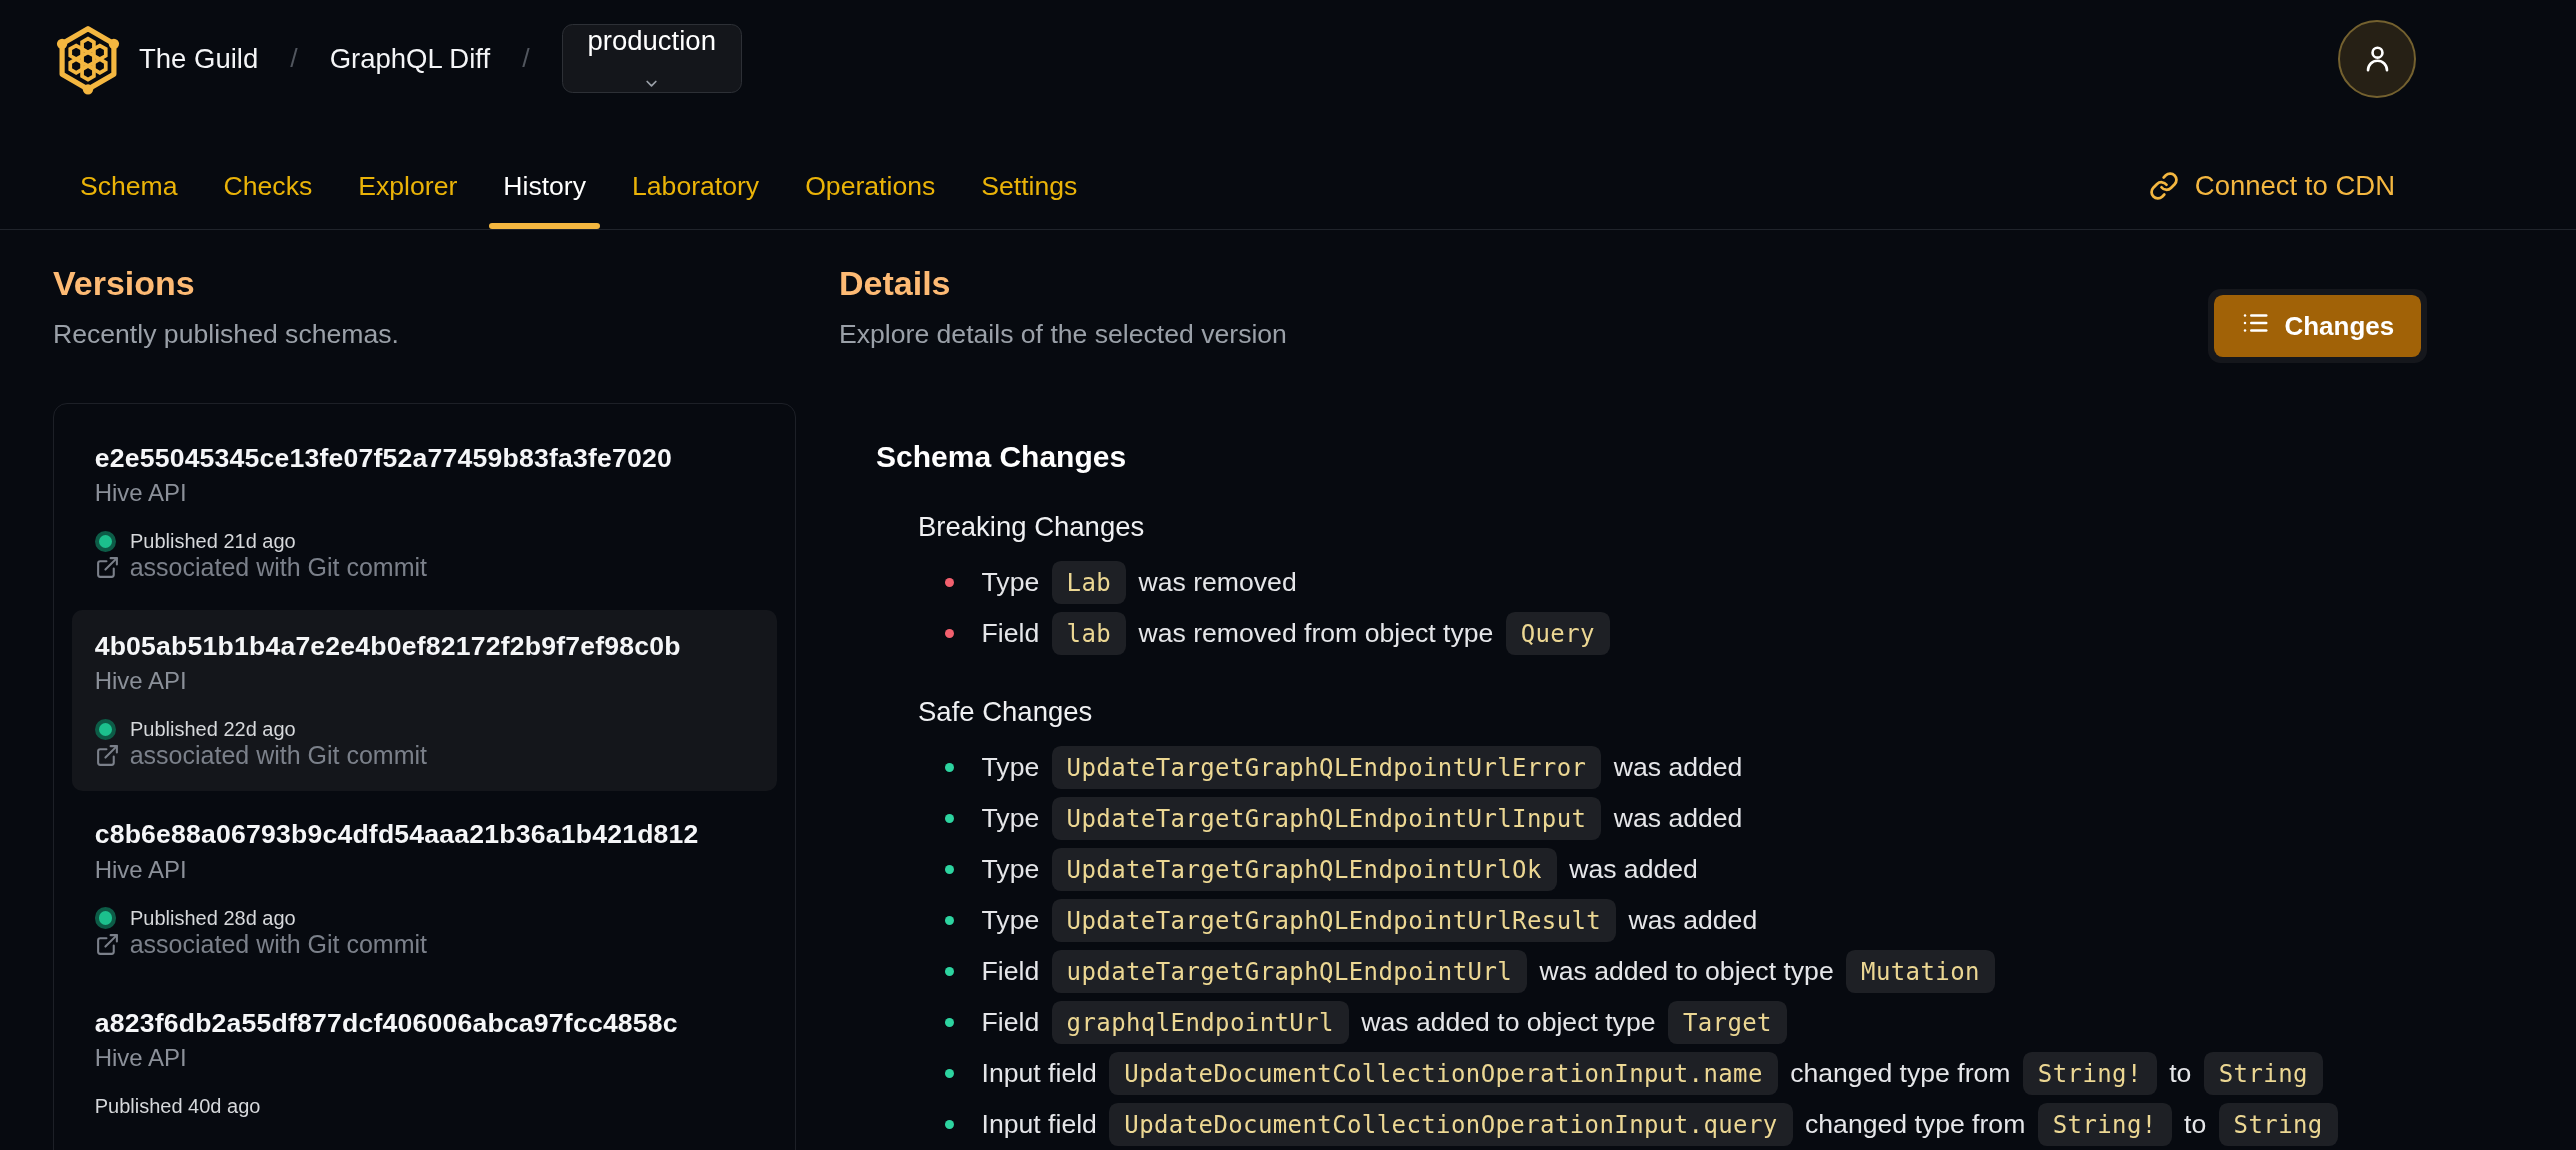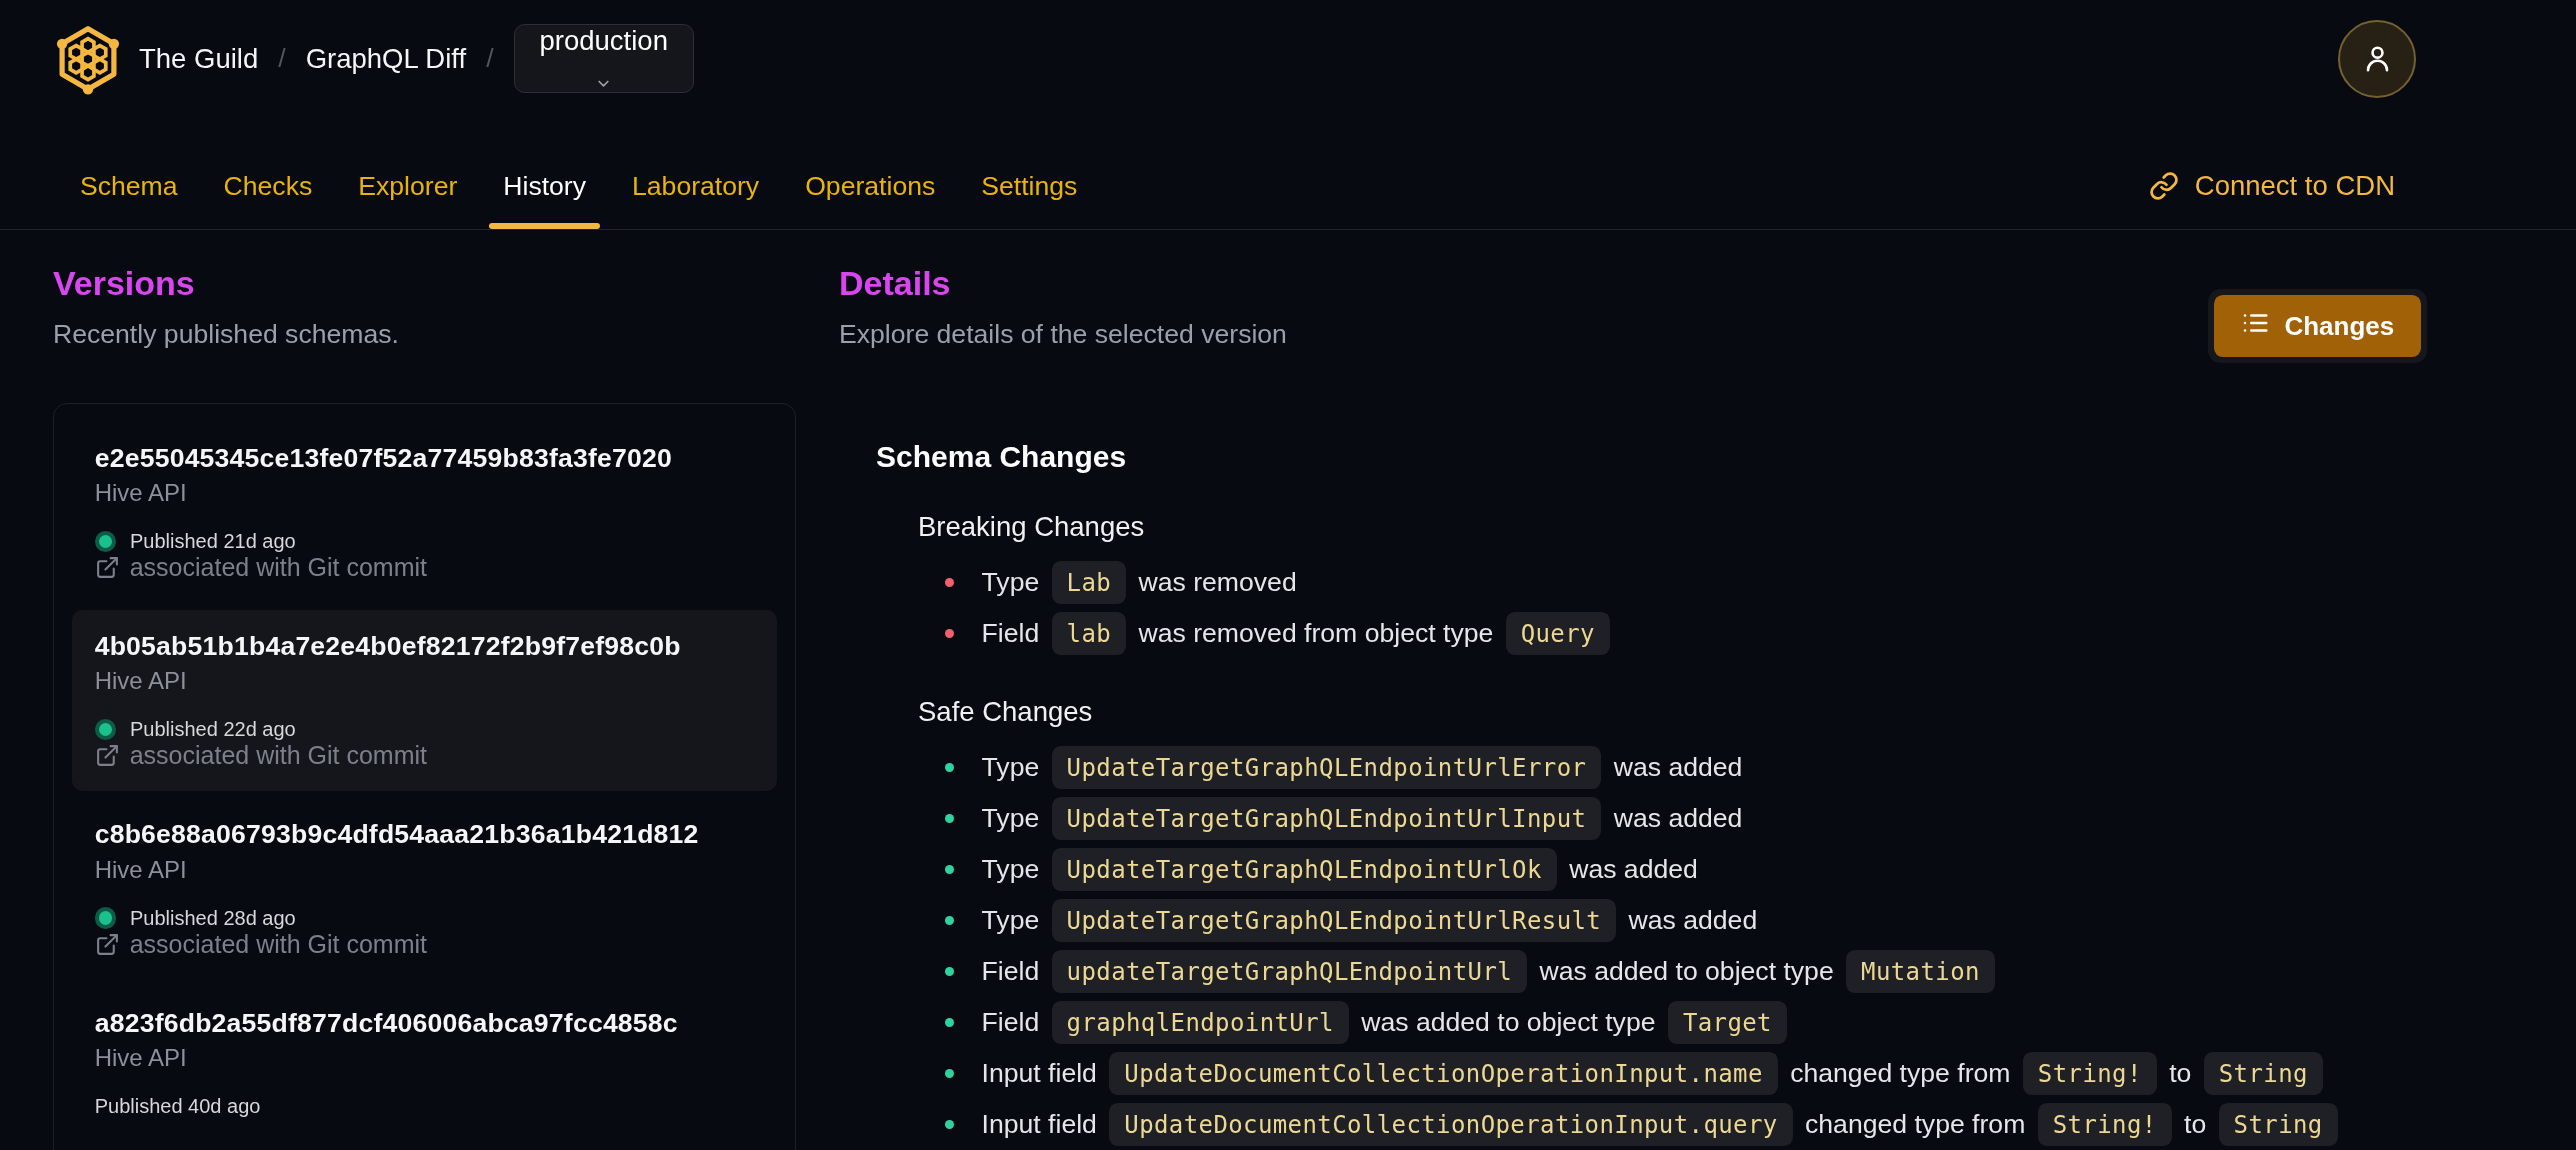--- a/index.html
+++ b/index.html
@@ -20,21 +20,21 @@
     --dimmer:#7b808a;
     --border:#1d2027;
   }
 
   
   .header{
     position:absolute; top:0; left:0; right:0; height:117px;
     display:flex; align-items:center; padding:0 160px 0 51px;
   }
   .logo{ width:74px; height:74px; flex:0 0 auto; cursor:pointer; }
-  .crumbs{ display:flex; align-items:center; gap:20px; margin-left:14px; }
+  .crumbs{ display:flex; align-items:center; gap:32px; margin-left:14px; }
   .crumb{ font-size:27.5px; font-weight:500; color:#f4f5f7; cursor:pointer; }
   .crumb-sep{ font-size:26.6px; color:#51565e; font-weight:400; }
   .target-select{
     display:flex; align-items:center; gap:17.7px;
     height:69px; padding:0 25px;
     background:#14161b; border:1.8px solid #2d3036; border-radius:10.6px;
     font-size:27.5px; color:#fff; cursor:pointer;flex-direction:column;
   }
   .chev{ width:23px; height:23px; stroke:#9aa0a8; }
   .spacer{ flex:1; }
@@ -64,21 +64,21 @@
     height:6.2px; background:var(--accent); border-radius:3.5px;
   }
   .cdn-link{
     position:absolute; right:181px; top:26.6px; bottom:0;
     display:flex; align-items:center; gap:16px;
     color:var(--accent); font-size:27.5px; cursor:pointer;
   }
   .cdn-link svg{ width:30px; height:30px; stroke:var(--accent); }
 
   
-  .panel-title{ position:absolute; top:264px; font-size:34px; font-weight:700; color:#d946ef; }
+  .panel-title{ position:absolute; top:264px; font-size:34px; font-weight:700; color:#fdba74; }
   .panel-sub{ position:absolute; top:319px; font-size:26.6px; color:#9aa0a8; }
   .vt{ left:53px; } .dt{ left:839px; }
 
   
   .versions-box{
     position:absolute; left:53px; top:403px; width:743px; height:886px;
     border:1.8px solid var(--border); border-radius:14px;
     padding:17.7px; display:flex; flex-direction:column; gap:7px;
   }
   .vitem{ padding:21px 23px; border-radius:10.6px; cursor:pointer; }

